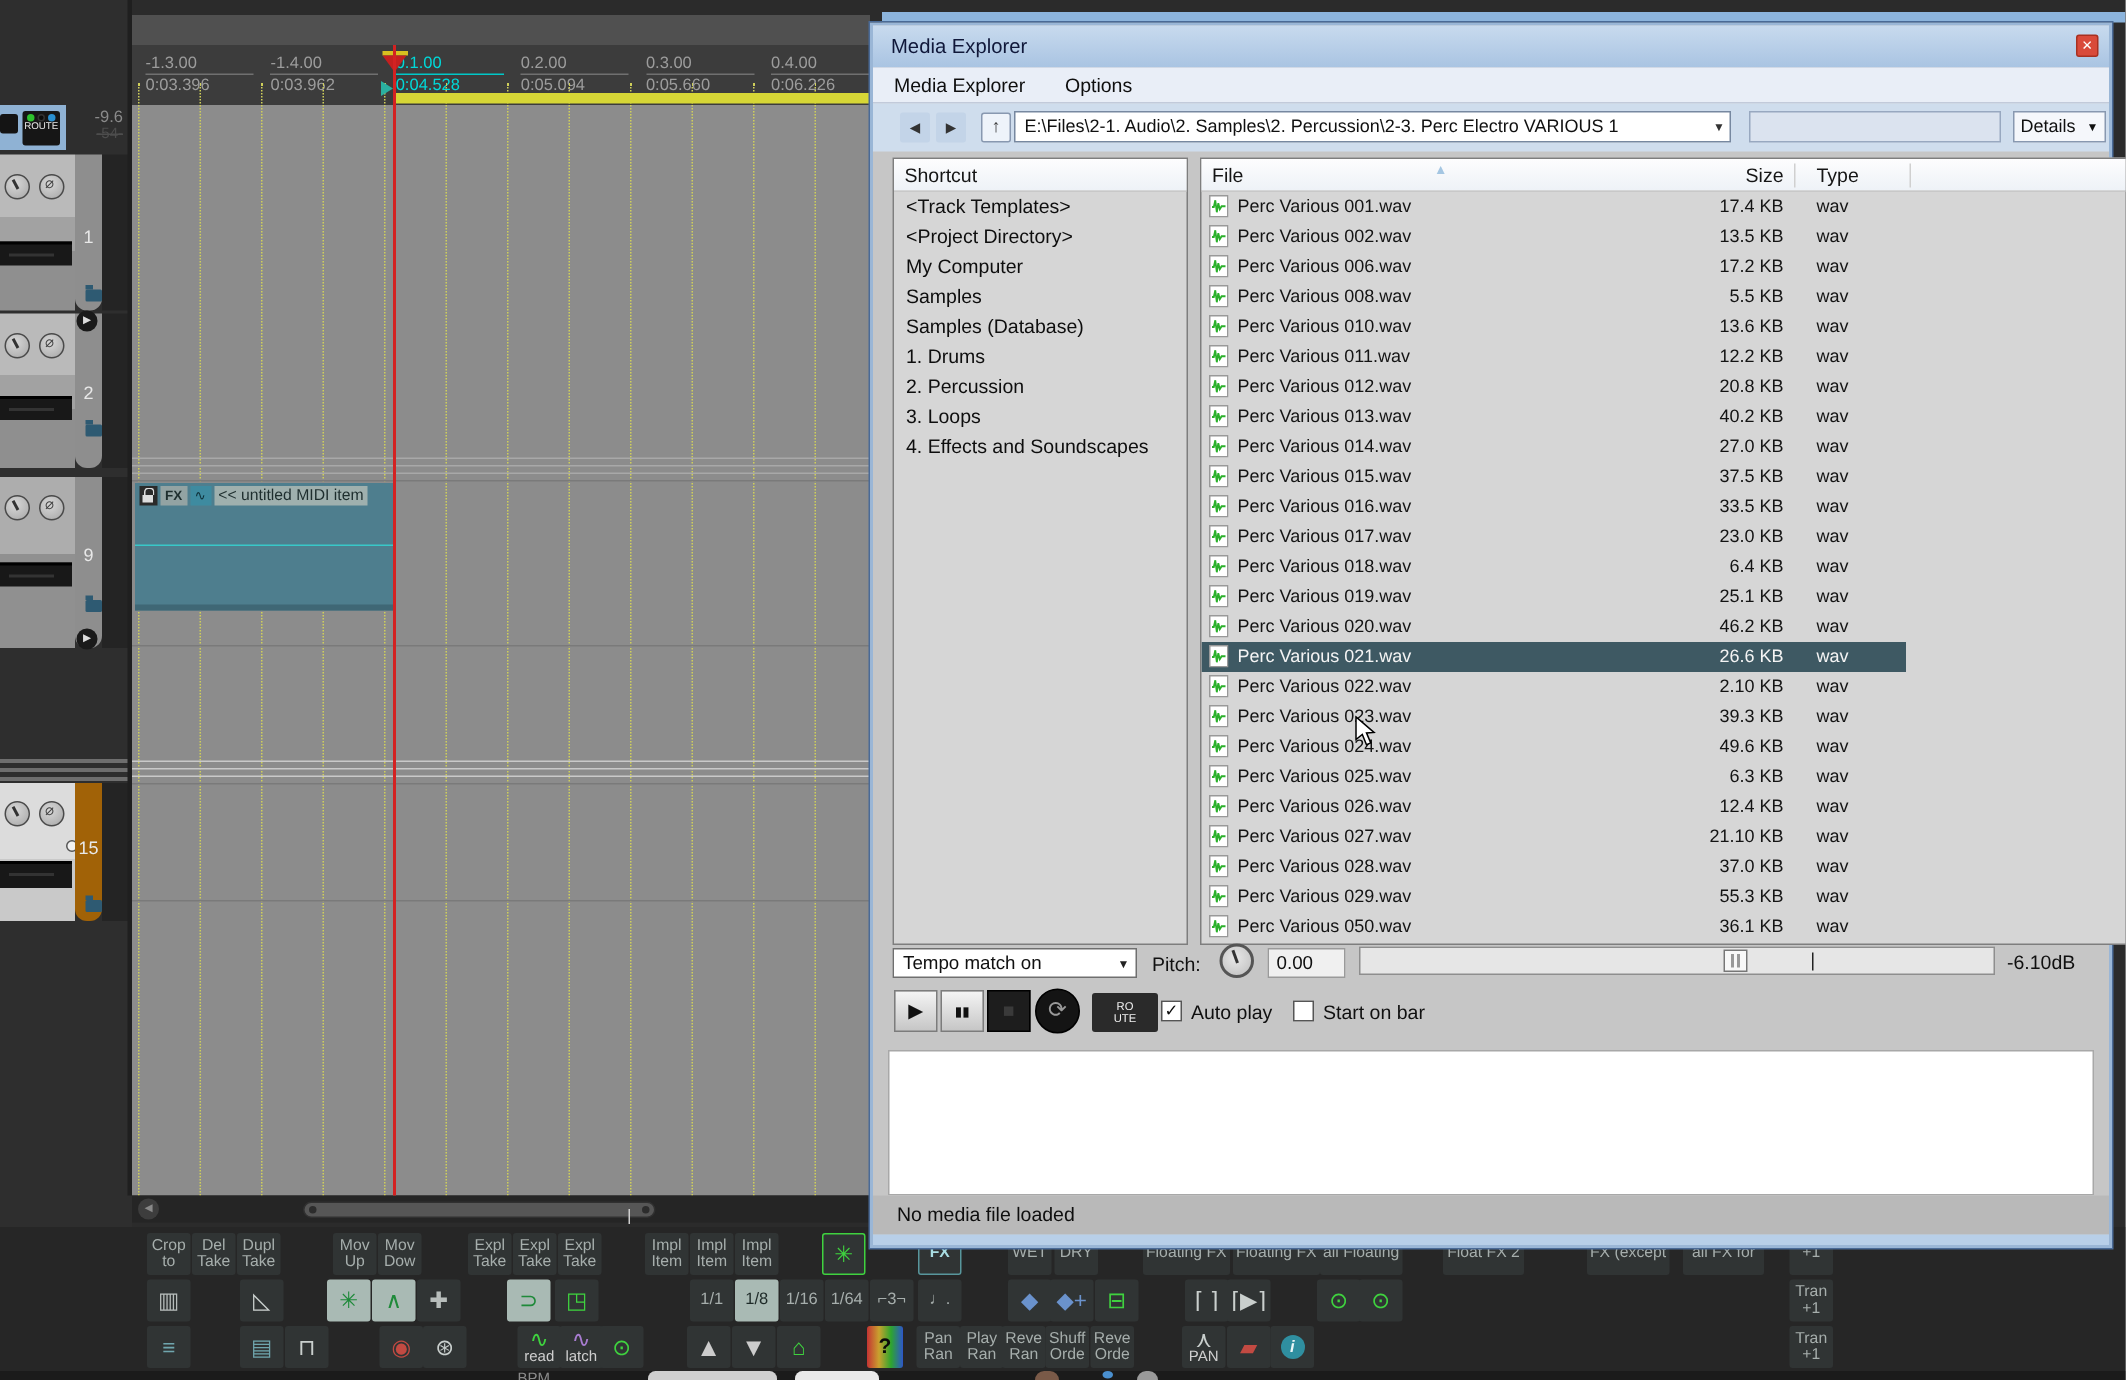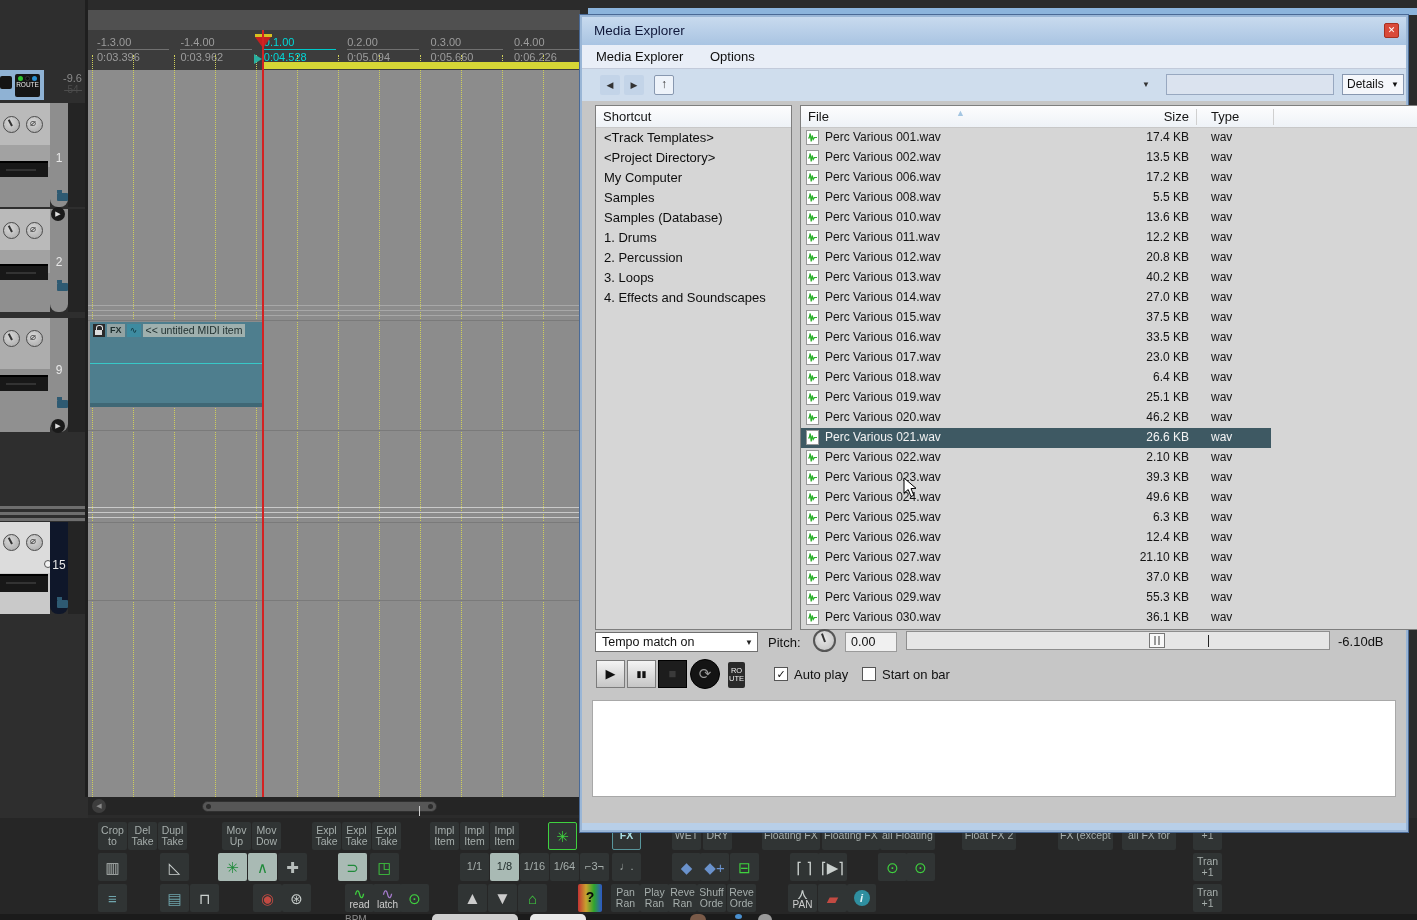--- a/index.html
+++ b/index.html
@@ -22,21 +22,21 @@
   .panel{position:absolute;left:0;top:0;width:50px;height:100%}
   .t-light .panel{background:linear-gradient(#bababa 0 40%,#a2a2a2 40% 62%,#8f8f8f 62%)}
   .t-mid .panel{background:linear-gradient(#adadad 0 45%,#909090 45%)}
   .t-sel .panel{background:linear-gradient(#dcdcdc 0 55%,#c9c9c9 55%)}
   .knob{position:absolute;width:17px;height:17px;border-radius:50%;background:radial-gradient(circle at 40% 35%,#d8d8d8,#a6a6a6);border:1px solid #4a4a4a}
   .knob::after{content:"";position:absolute;left:7px;top:2px;width:2px;height:7px;background:#333;transform:rotate(-28deg);transform-origin:50% 100%}
   .knob.k2::after{content:"⌀";background:none;width:auto;height:auto;font-size:10px;color:#444;left:3px;top:0;transform:none}
   .blackrect{position:absolute;left:0;width:48px;background:#181818;border-top:2px solid #000}
   .blackrect::after{content:"";position:absolute;left:6px;top:6px;width:30px;height:2px;background:#333}
   .numstrip{position:absolute;left:50px;top:0;width:18px;height:100%;background:#8e8e8e;border-radius:0 0 8px 8px}
-  .t-sel .numstrip{background:#0f172a}
+  .t-sel .numstrip{background:#a16207}
   .tnum{position:absolute;left:0;width:18px;text-align:center;color:#e8e8e8;font-size:12px}
   .darkcol{position:absolute;left:68px;top:0;width:20px;height:100%;background:#242424}
   .folder{position:absolute;left:57px;width:11px;height:8px;background:#2e5a72;border-radius:1px}
   .folder::before{content:"";position:absolute;top:-3px;left:0;width:5px;height:3px;background:#2e5a72}
   .pcirc{position:absolute;left:51px;width:14px;height:14px;border-radius:50%;background:#1a1a1a;color:#ddd;font-size:7px;line-height:14px;text-align:center;z-index:3}
   .armcirc{position:absolute;left:44px;width:8px;height:8px;border-radius:50%;background:#f2f2f2;border:1px solid #555}
   #sep-band{left:0;top:506px;width:88px;height:16px;background:repeating-linear-gradient(#6e6e6e 0 3px,#2e2e2e 3px 6px)}
   #teal-line{left:0;top:825px;width:85px;height:2px;background:#2aa0a0}
   #tcp-edge{left:85px;top:0;width:3px;height:797px;background:#1f1f1f}
 
@@ -146,21 +146,21 @@
   #vol-slider{left:324px;top:614px;width:424px;height:19px;background:#e6e6e6;border:1px solid #8e8e8e}
   #vol-thumb{position:absolute;left:242px;top:1px;width:16px;height:15px;background:#f8f8f8;border:1px solid #777}
   #vol-thumb::after{content:"";position:absolute;left:4px;top:2px;width:2px;height:9px;background:#999;box-shadow:4px 0 0 #999}
   #vol-caret{position:absolute;left:301px;top:3px;width:1px;height:12px;background:#222}
   #vol-label{left:756px;top:617px;font-size:13px;color:#101010}
   .transb{position:absolute;top:643px;width:29px;height:28px;background:linear-gradient(#f4f4f4,#c6c6c6);border:1px solid #7c7c7c;text-align:center;color:#101010}
   .transb .g{font-size:13px;line-height:26px}
   #btn-stop{background:#1d1d1d;border-color:#000;color:#3a3a3a}
   #btn-loop{border-radius:50%;background:#141414;border:1px solid #000;color:#9a9a9a;width:30px;height:30px;top:642px}
   #btn-loop .g{font-size:15px;line-height:28px}
-  #btn-route{position:absolute;left:146px;top:645px;width:17px;height:26px;background:#2a2a2a;border-radius:2px;color:#f0f0f0;font-size:7.5px;line-height:8px;text-align:center;padding-top:5px;white-space:pre-line}
+  #btn-route{position:absolute;left:146px;top:645px;width:44px;height:26px;background:#2a2a2a;border-radius:2px;color:#f0f0f0;font-size:7.5px;line-height:8px;text-align:center;padding-top:5px;white-space:pre-line}
   .cb{position:absolute;top:650px;width:14px;height:14px;background:#fff;border:1px solid #555;font-size:11px;line-height:13px;text-align:center;color:#0a0a0a;font-weight:bold}
   .cblabel{position:absolute;top:650px;font-size:13px;color:#101010}
   #preview{left:10px;top:683px;width:804px;height:97px;background:#fff;border:1px solid #a8a8a8}
   #mx-status{left:0;top:780px;width:824px;height:26px;background:#b9b9b9;font-size:13px;color:#0e0e0e;line-height:26px;padding-left:16px}
   #mx-bottom{left:0;top:806px;width:824px;height:7px;background:#b8cfe8}
 
   #mouse-cursor{left:903px;top:477px;z-index:9}
 </style>
 </head>
 <body>
@@ -559,20 +559,21 @@
     <div id="mx-close">✕</div>
   </div>
   <div id="mx-menu" class="a">
     <span class="mitem" style="left:14px">Media Explorer</span>
     <span class="mitem" style="left:128px">Options</span>
   </div>
   <div id="mx-toolbar" class="a">
     <div class="navb" style="left:18px">◀</div>
     <div class="navb" style="left:42px">▶</div>
     <div class="navb" id="nav-up" style="left:72px">↑</div>
+    <div id="path-combo">E:\Files\2-1. Audio\2. Samples\2. Percussion\2-3. Perc Electro VARIOUS 1</div>
     <div id="path-arrow">▼</div>
     <div id="search-box"></div>
     <div id="details-btn">
       <span>Details</span>
       <span style="font-size:8px">▼</span>
     </div>
   </div>
 
   <div id="shortcut-panel" class="panelbox">
     <div class="phead">
@@ -815,21 +816,21 @@
     </svg>
     <span class="fname">Perc Various 029.wav</span>
     <span class="fsize">55.3 KB</span>
     <span class="ftype">wav</span>
   </div>
         <div class="frow">
     <svg class="ficon" width="13" height="15" viewBox="0 0 13 15">
       <rect x="0.5" y="0.5" width="12" height="14" fill="#fff" stroke="#999"></rect>
       <polyline points="2,8 3.2,8 4.2,3.5 5.2,11.5 6.2,5.5 7.2,9.5 8.4,7.5 11,7.5" fill="none" stroke="#2ab02a" stroke-width="1.2"></polyline>
     </svg>
-    <span class="fname">Perc Various 030.wav</span>
+    <span class="fname">Perc Various 050.wav</span>
     <span class="fsize">36.1 KB</span>
     <span class="ftype">wav</span>
   </div>
       </div>
     <div id="file-scroll">
       <div class="sb" style="top:0">▲</div>
       <div class="sthumb"></div>
       <div class="sb" style="top:486px">▼</div>
     </div>
   </div>
@@ -852,18 +853,19 @@
   <div class="transb" id="btn-stop" style="left:76px"><span class="g">■</span></div>
   <div class="transb" id="btn-loop" style="left:108px"><span class="g">⟳</span></div>
   <div id="btn-route">RO
 UTE</div>
   <div class="cb" style="left:192px">✓</div>
   <span class="cblabel" style="left:212px">Auto play</span>
   <div class="cb" style="left:280px"></div>
   <span class="cblabel" style="left:300px">Start on bar</span>
 
   <div id="preview" class="a"></div>
+  <div id="mx-status" class="a">No media file loaded</div>
   <div id="mx-bottom" class="a"></div>
 </div>
 
 <svg id="mouse-cursor" class="a" width="16" height="22">
   <path d="M1,1 L1,16 L5.2,12.6 L8,19.5 L10.8,18.3 L8,11.6 L13,11.3 Z" fill="#ffffff" stroke="#000" stroke-width="1"></path>
 </svg>
 
 </body></html>

